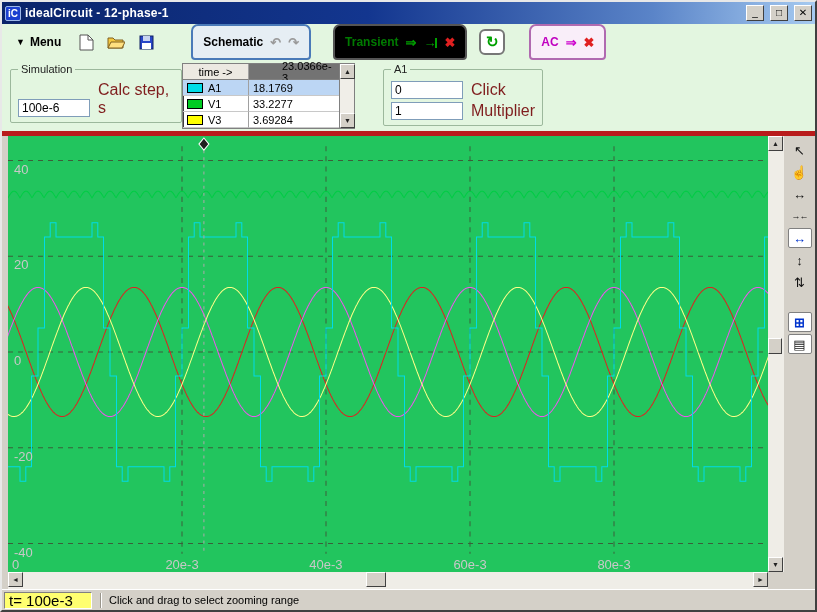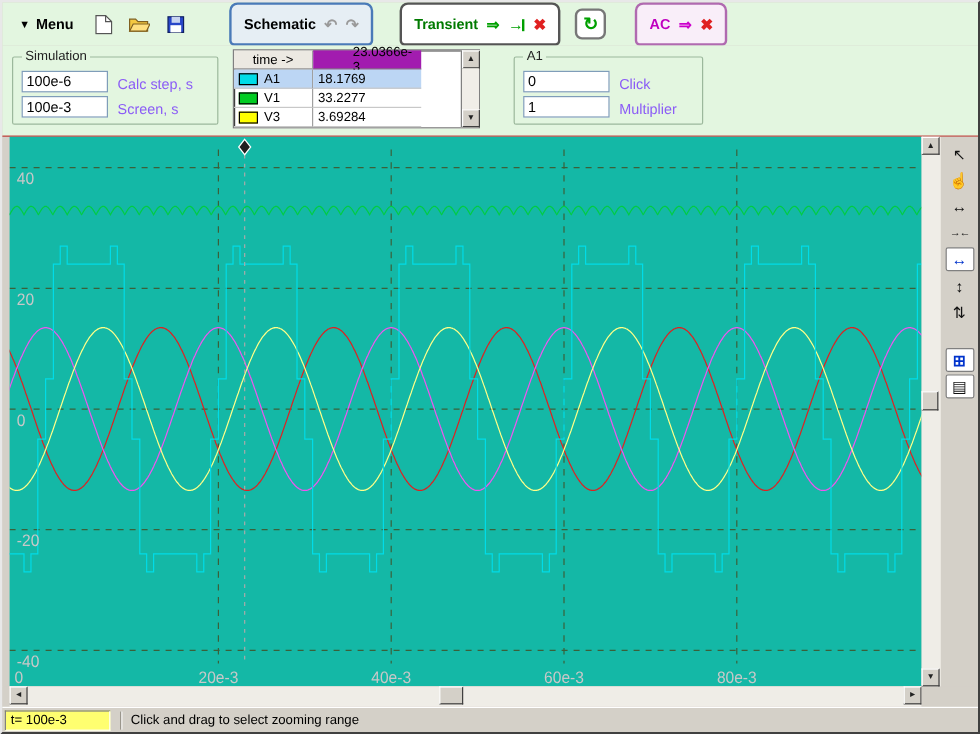--- a/index.html
+++ b/index.html
@@ -27,68 +27,67 @@
     height:36px;background:#e3f6e0;display:flex;align-items:center;padding:2px 8px 2px 8px;gap:8px;
   }
   .menu-btn{display:flex;align-items:center;gap:5px;font-size:12px;font-weight:bold;padding:4px 6px;}
   .menu-btn .caret{font-size:9px;}
   .file-btn{width:22px;height:22px;display:flex;align-items:center;justify-content:center;}
   .tab{
     display:flex;align-items:center;gap:7px;height:28px;padding:16px 10px;
     border-radius:7px 7px 4px 4px;font-size:12px;font-weight:bold;
   }
   .tab-schematic{border:2px solid #4a7ab8;background:#e6eef4;color:#000;margin-left:26px;}
-  .tab-transient{border:2px solid #555;background:#ffffff;color:#007a00;margin-left:14px;}
+  .tab-transient{border:2px solid #555;background:#000000;color:#007a00;margin-left:14px;}
   .tab-ac{border:2px solid #b06ab0;background:#f9eef9;color:#c000c0;margin-left:16px;}
   .tico{font-size:13px;font-weight:bold;}
   .gray{color:#9a9a9a;} .green{color:#00a000;} .red{color:#e02020;} .magenta{color:#cc00cc;}
   .step-bar{display:inline-block;width:2px;height:10px;background:#00a000;margin-left:-1px;vertical-align:-1px;}
   .run-btn{
     width:26px;height:26px;margin-left:4px;border:2px solid #777;border-radius:6px;background:#fff;
     display:flex;align-items:center;justify-content:center;color:#00a000;font-size:15px;font-weight:bold;
   }
   
   .settings-row{
     height:76px;background:#e3f6e0;display:flex;align-items:flex-start;
-    padding:3px 8px 6px;border-bottom:1px solid #b91c1c;
+    padding:3px 8px 6px;border-bottom:5px solid #b91c1c;
   }
   fieldset{
     border:1px solid #9cb89c;border-radius:2px;padding:3px 7px 5px;background:transparent;
   }
   fieldset legend{font-size:11px;color:#222;padding:0 3px;}
   .fs-sim{width:172px;} .fs-a1{width:158px;margin-left:28px;}
   .field-row{display:flex;align-items:flex-end;gap:8px;margin-top:3px;}
   .tb{
     width:72px;height:18px;border:1px solid #7f9db9;background:#fff;font-size:12px;
     padding:0 3px;font-family:"Liberation Sans",sans-serif;
   }
-  .field-label{font-size:12px;color:#8b5cf6;}
+  .field-label{font-size:16px;color:#7f1d1d;}
   
   .legend-table{
-    margin-left:12px;display:flex;border:1px solid #808080;background:#fff;
+    display:flex;border:1px solid #808080;background:#fff;
     box-shadow:inset 1px 1px 0 #404040;
-    gap:33px;
   }
   .lt-grid{display:grid;grid-template-columns:66px 90px;}
   .lt-cell{height:16px;font-size:11px;display:flex;align-items:center;padding:0 4px;border-bottom:1px solid #c8c8c8;}
   .lt-hname{background:#ece9e2;justify-content:center;border-right:1px solid #a0a0a0;border-bottom:1px solid #808080;}
-  .lt-hval{background:#a21caf;border-bottom:1px solid #808080;padding-left:33px;}
+  .lt-hval{background:#737373;border-bottom:1px solid #808080;padding-left:33px;}
   .lt-name{border-right:1px solid #a0a0a0;gap:5px;}
   .lt-val{}
   .sel{background:#bcd6f4;}
   .swatch{width:16px;height:10px;border:1px solid #000;display:inline-block;flex:none;}
   .lt-scroll{width:15px;display:flex;flex-direction:column;background:#ece9e2;border-left:1px solid #808080;}
   .sbtn{
     height:15px;width:15px;background:#d4d0c8;border:1px solid;border-color:#fff #404040 #404040 #fff;
     font-size:7px;display:flex;align-items:center;justify-content:center;color:#222;
   }
   .lt-scroll .track{flex:1;background:#f0eee8;}
   
   .plot-region{flex:1;display:flex;background:#d4d0c8;padding-left:6px;min-height:0;}
-  .plot-canvas{flex:1;background:#14b8a6;min-width:0;}
+  .plot-canvas{flex:1;background:#22c55e;min-width:0;}
   .plot-canvas svg{display:block;width:100%;height:100%;}
   .vscroll{width:16px;display:flex;flex-direction:column;background:#efede7;position:relative;}
   .vscroll .track{flex:1;position:relative;}
   .vthumb{position:absolute;left:0;top:46%;width:14px;height:16px;background:#d4d0c8;
     border:1px solid;border-color:#fff #404040 #404040 #fff;}
   .toolcol{width:31px;background:#d4d0c8;display:flex;flex-direction:column;align-items:center;padding-top:4px;gap:2px;}
   .tool-btn{
     width:24px;height:20px;display:flex;align-items:center;justify-content:center;
     font-size:13px;color:#111;background:transparent;border:1px solid transparent;
   }
@@ -99,30 +98,39 @@
   
   .hscroll-row{height:17px;display:flex;padding-left:6px;background:#d4d0c8;}
   .hscroll{flex:1;display:flex;background:#efede7;}
   .hscroll .track{flex:1;position:relative;}
   .hthumb{position:absolute;top:0;left:47%;width:20px;height:15px;background:#d4d0c8;
     border:1px solid;border-color:#fff #404040 #404040 #fff;}
   .hs-corner{width:47px;background:#d4d0c8;}
   .statusbar{height:21px;display:flex;align-items:center;background:#d4d0c8;border-top:1px solid #fff;padding:1px 2px;gap:8px;}
   .time-box{
     width:88px;height:17px;background:#ffff70;border:1px solid;border-color:#808080 #fff #fff #808080;
-    font-size:11px;display:flex;align-items:center;padding:0 4px;color:#000;
+    font-size:15px;display:flex;align-items:center;padding:0 4px;color:#000;
   }
   .status-hint{font-size:11px;color:#000;}
   .status-div{width:1px;height:15px;background:#9a968c;box-shadow:1px 0 0 #fff;}
 </style>
 </head>
 <body>
 
 <div class="window">
 
+  <div class="titlebar">
+    <div class="app-icon">
+        <span>iC</span>
+      </div>
+    <div class="title-text">idealCircuit - 12-phase-1</div>
+    <div class="winbtn">_</div>
+    <div class="winbtn">□</div>
+    <div class="winbtn">✕</div>
+  </div>
 
   <div class="toolbar-row">
     <div class="menu-btn">
       <span class="caret">▼</span>
       <span>Menu</span>
     </div>
     <div class="file-btn">
       <svg width="15" height="17" viewBox="0 0 15 17">
         <path d="M1 1 h8 l5 5 v10 h-13 z" fill="#fff" stroke="#555"></path>
         <path d="M9 1 v5 h5" fill="none" stroke="#555"></path>
@@ -164,24 +172,20 @@
       <span class="tico red">✖</span>
     </div>
   </div>
 
   <div class="settings-row">
     <fieldset class="fs-sim">
       <legend>Simulation</legend>
       <div class="field-row">
         <input class="tb" value="100e-6" style="">
         <span class="field-label">Calc step, s</span>
-      </div>
-      <div class="field-row">
-        <input class="tb" value="100e-3" style="">
-        <span class="field-label">Screen, s</span>
       </div>
     </fieldset>
 
     <div class="legend-table">
       <div class="lt-grid">
         <div class="lt-cell lt-hname">time -&gt;</div>
         <div class="lt-cell lt-hval">23.0366e-3</div>
 
         <div class="lt-cell lt-name sel">
           <span class="swatch" style="background: rgb(0, 220, 232);"></span>

